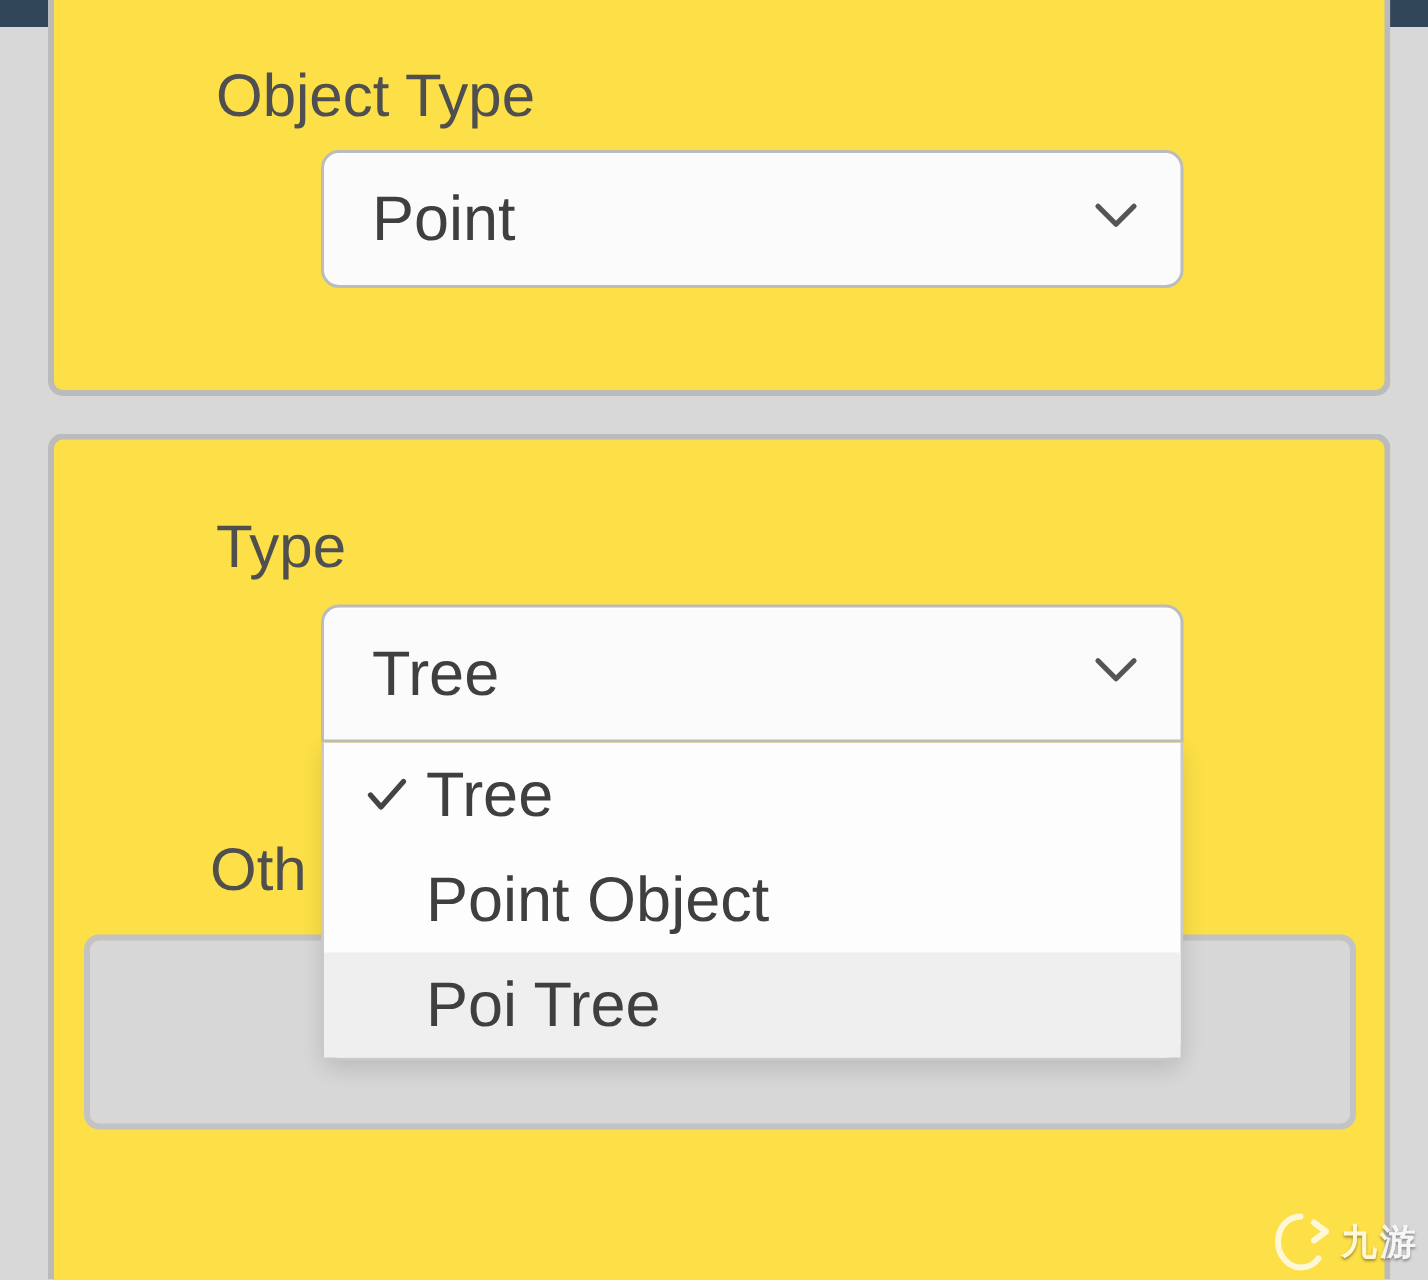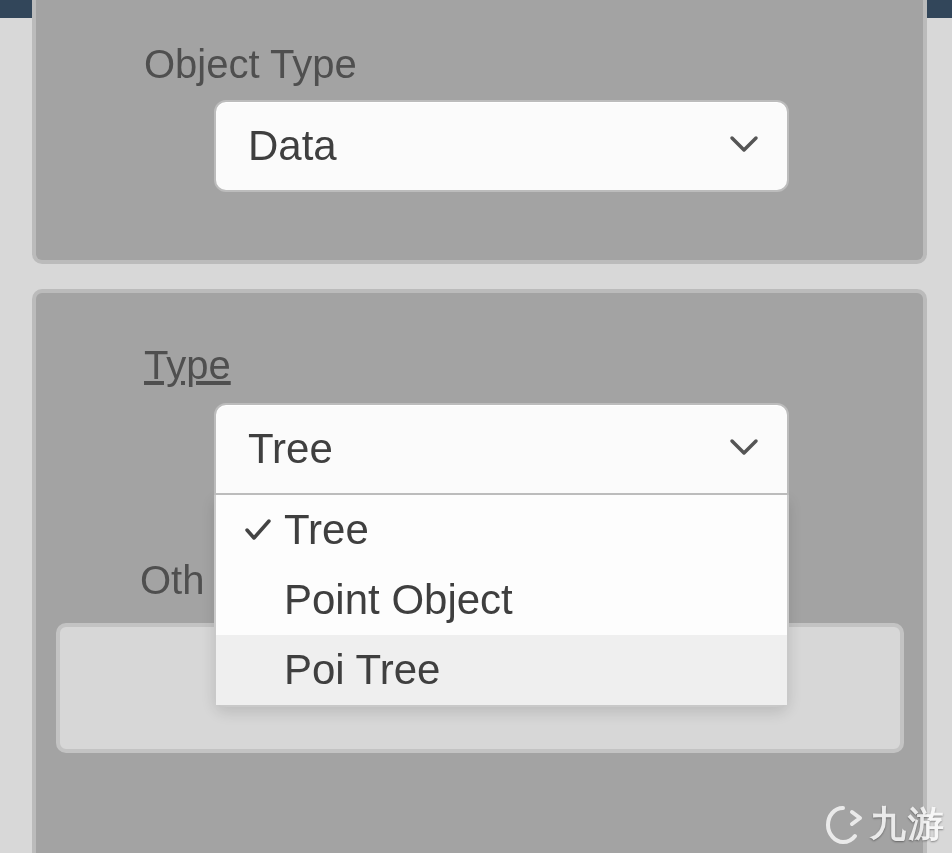--- a/index.html
+++ b/index.html
@@ -13,21 +13,21 @@
   .topbar {
     position: absolute;
     left: 0; top: 0; right: 0;
     height: 18px;
     background: #32465a;
   }
   .panel {
     position: absolute;
     left: 32px;
     width: 895px;
-    background: #a3a3a3;
+    background: #fde047;
     border: 4px solid #bbbbbb;
     border-radius: 10px;
   }
   .panel1 { top: 0; height: 264px; border-top: none; border-radius: 0 0 10px 10px; }
   .panel2 { top: 289px; height: 564px; border-bottom: none; border-radius: 10px 10px 0 0; }
   .field-label {
     position: absolute;
     color: #4f4f4f;
     font-size: 40px;
     font-weight: 400;
@@ -90,49 +90,49 @@
     position: absolute;
     right: 6px;
     bottom: 4px;
     display: flex;
     align-items: center;
     gap: 6px;
     opacity: 0.78;
   }
   .watermark-text {
     color: #ffffff;
-    font-size: 36px;
+    font-size: 24px;
     font-weight: 600;
     text-shadow: 0 1px 2px rgba(0,0,0,0.5);
     letter-spacing: 2px;
   }
   .watermark-logo {
     width: 42px; height: 42px;
     display: flex; align-items: center; justify-content: center;
   }
 </style>
 </head>
 <body>
 
 <div class="topbar"></div>
 
 <div class="panel panel1">
   <div class="field-label" style="left:108px; top:42px;">Object Type</div>
   <div class="select-box" style="left:178px; top:100px; width:575px;">
-    <span class="select-text">Data</span>
+    <span class="select-text">Point</span>
     <span class="chevron">
       <svg width="30" height="20" viewBox="0 0 30 20">
           <path d="M3 4 L15 16 L27 4" stroke="#555" stroke-width="3.5" fill="none" stroke-linecap="round" stroke-linejoin="round"></path>
         </svg>
     </span>
   </div>
 </div>
 
 <div class="panel panel2">
-  <div class="field-label" style="left:108px; top:50px;text-decoration:underline;">Type</div>
+  <div class="field-label" style="left:108px; top:50px;">Type</div>
 
   <div class="field-label" style="left:104px; top:265px; z-index:1;">Oth</div>
 
   <div class="inner-box" style="left:20px; top:330px; width:848px; height:130px; z-index:1;"></div>
 
   <div class="select-box" style="left:178px; top:110px; width:575px; z-index:3; border-radius:12px 12px 0 0;">
     <span class="select-text">Tree</span>
     <span class="chevron">
       <svg width="30" height="20" viewBox="0 0 30 20">
           <path d="M3 4 L15 16 L27 4" stroke="#555" stroke-width="3.5" fill="none" stroke-linecap="round" stroke-linejoin="round"></path>

